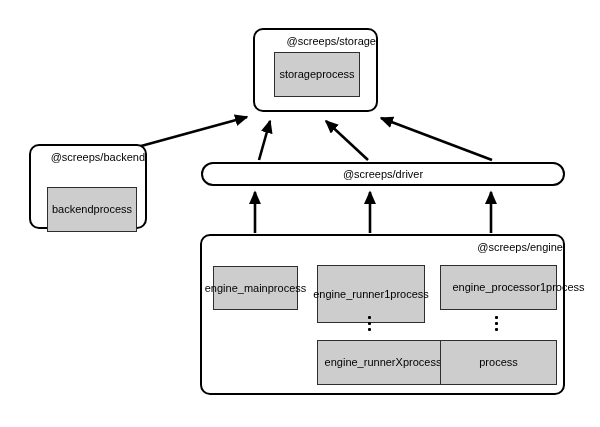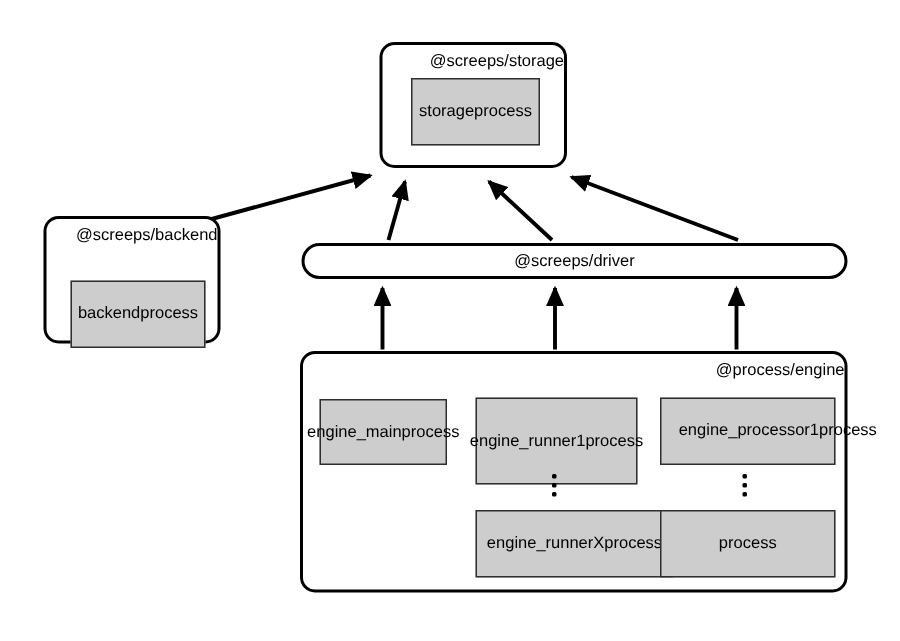--- a/index.html
+++ b/index.html
@@ -106,21 +106,21 @@
       <span>backend</span>
       <span>process</span>
     </div>
   </div>
 
   <div class="pill" style="left:201px; top:162px; width:364px; height:24px;">
     <span>@screeps/driver</span>
   </div>
 
   <div class="node" style="left:200px; top:234px; width:365px; height:161px;">
-    <span class="node-title">@process/engine</span>
+    <span class="node-title">@screeps/engine</span>
 
     <div class="proc" style="left:11px; top:30px; width:85px; height:44px;">
       <span>engine_main</span>
       <span>process</span>
     </div>
 
     <div class="proc" style="left:115px; top:29px; width:108px; height:58px;">
       <span>engine_runner1</span>
       <span>process</span>
     </div>

